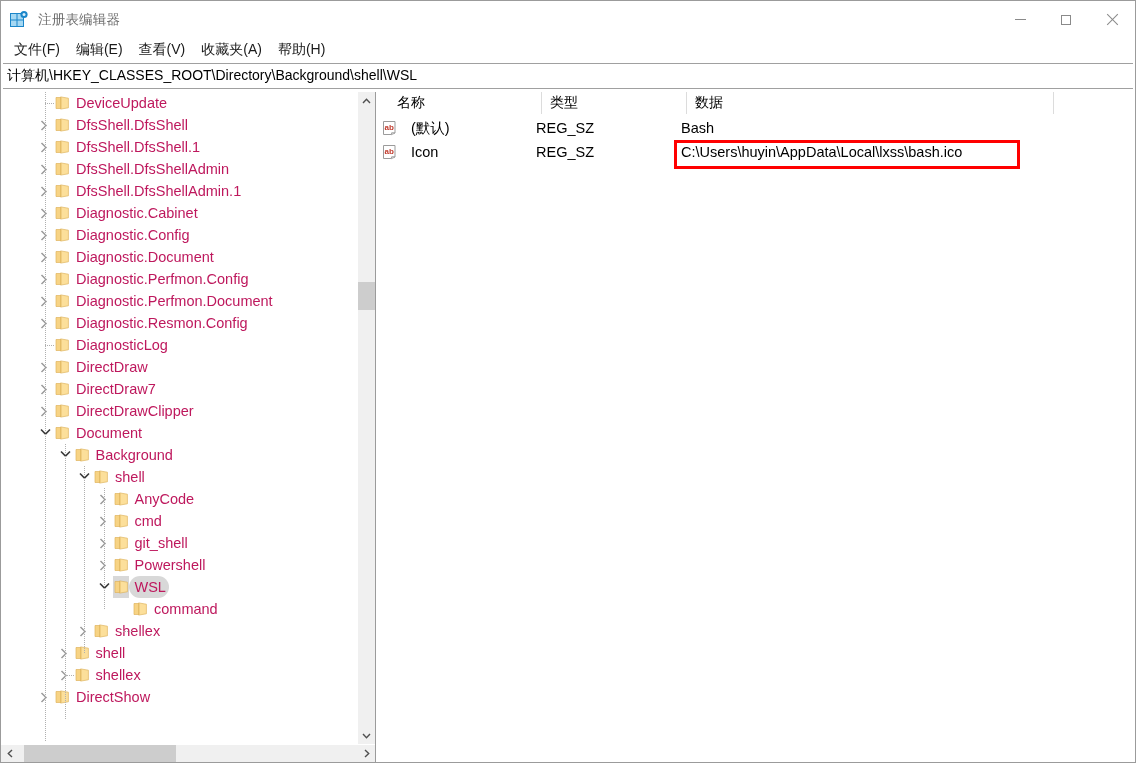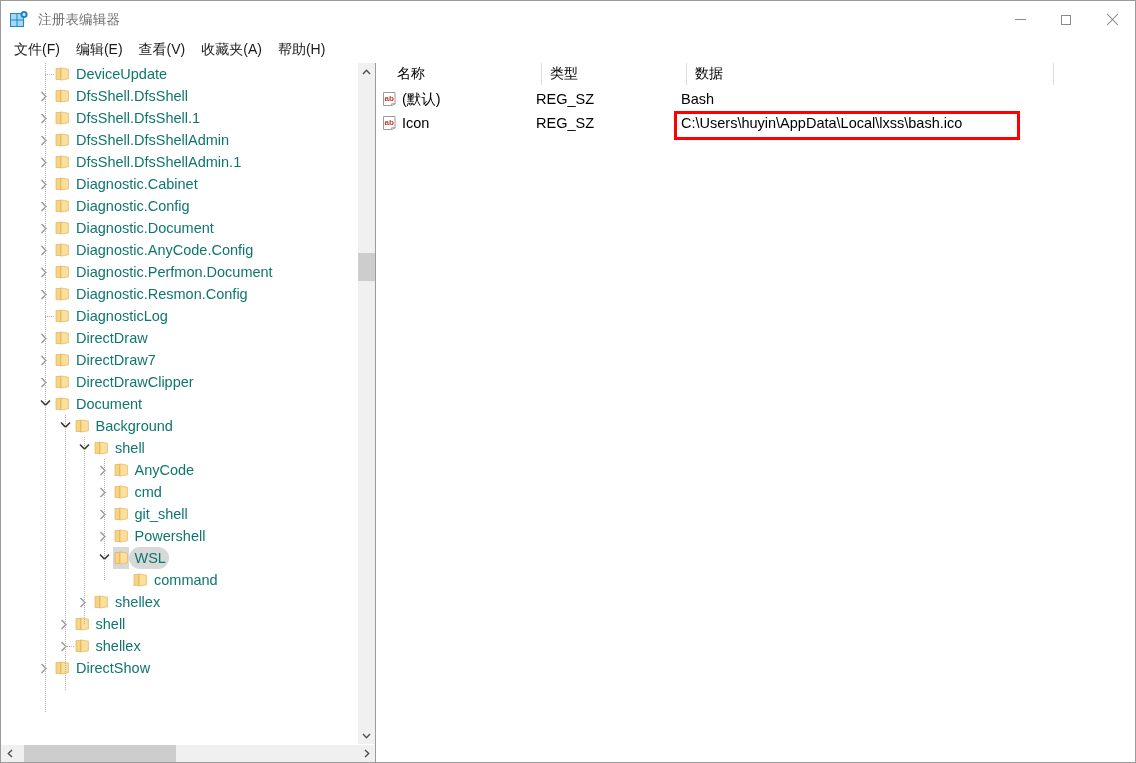--- a/index.html
+++ b/index.html
@@ -161,21 +161,21 @@
   .chev svg { position: absolute; left: 3px; top: 6px; }
   .folder {
     width: 16px;
     height: 22px;
     flex: 0 0 auto;
     position: relative;
   }
   .folder svg { position: absolute; left: 1px; top: 4px; }
   .node-label {
     font-size: 14.5px;
-    color: #0f766e;
+    color: #be185d;
     padding: 0 3px 0 6px;
     line-height: 22px;
   }
   .node-sel .node-label { background: #d8d8d8; border-radius: 11px; }
   .node-sel .folder { background: #d8d8d8; }
   .dotline {
     position: absolute;
     width: 1px;
     top: 0; bottom: 0;
     background-image: linear-gradient(to bottom, #b0b0b0 1px, transparent 1px);
@@ -280,21 +280,21 @@
     overflow: hidden;
     display: flex;
     align-items: center;
   }
   .vcell-name { width: 152px; padding-left: 6px; }
   .vcell-type { width: 145px; padding-left: 8px; }
   .vcell-data { flex: 1 1 auto; padding-left: 8px; }
   .ab-icon {
     width: 17px; height: 16px;
     flex: 0 0 auto;
-    margin-right: 3px;
+    margin-right: 12px;
     position: relative;
   }
   .highlight-box {
     position: absolute;
     border: 3px solid #ff0000;
     box-sizing: border-box;
     pointer-events: none;
   }
 </style>
 </head>
@@ -330,20 +330,23 @@
   </div>
 
   <div class="menubar">
     <div class="menu-item">文件(F)</div>
     <div class="menu-item">编辑(E)</div>
     <div class="menu-item">查看(V)</div>
     <div class="menu-item">收藏夹(A)</div>
     <div class="menu-item">帮助(H)</div>
   </div>
 
+  <div class="addressbar">
+    <span>计算机\HKEY_CLASSES_ROOT\Directory\Background\shell\WSL</span>
+  </div>
 
   <div class="content">
 
     <div class="tree-pane">
       <div class="tree-viewport">
         <div class="tree-rows" id="tree-rows">
             <div class="tree-row">
               <div style="width:36px;height:22px;flex:0 0 auto;"></div>
               <div class="chev"></div>
               <div class="folder">
@@ -474,21 +477,21 @@
                   <path d="M1.5 1 L6 5.5 L1.5 10" fill="none" stroke="#9b9b9b" stroke-width="1.5"></path>
                 </svg>
               </div>
               <div class="folder">
                 <svg width="15" height="14" viewBox="0 0 15 14">
                   <path d="M1 1.5 L6 1.5 L6 12.5 L1 12.5 Z" fill="#f7d384"></path>
                   <path d="M5.6 0.9 L13.4 2.2 L13.4 11.8 L5.6 13.1 Z" fill="#fcdf9a" stroke="#e0b45d" stroke-width="0.7"></path>
                   <path d="M1 1.5 L6 1.5 L6 12.5 L1 12.5 Z" fill="none" stroke="#e0b45d" stroke-width="0.7"></path>
                 </svg>
               </div>
-              <div class="node-label">Diagnostic.AnyCode.Config</div>
+              <div class="node-label">Diagnostic.Perfmon.Config</div>
             </div>
             <div class="tree-row">
               <div style="width:36px;height:22px;flex:0 0 auto;"></div>
               <div class="chev">
                 <svg width="8" height="11" viewBox="0 0 8 11">
                   <path d="M1.5 1 L6 5.5 L1.5 10" fill="none" stroke="#9b9b9b" stroke-width="1.5"></path>
                 </svg>
               </div>
               <div class="folder">
                 <svg width="15" height="14" viewBox="0 0 15 14">

